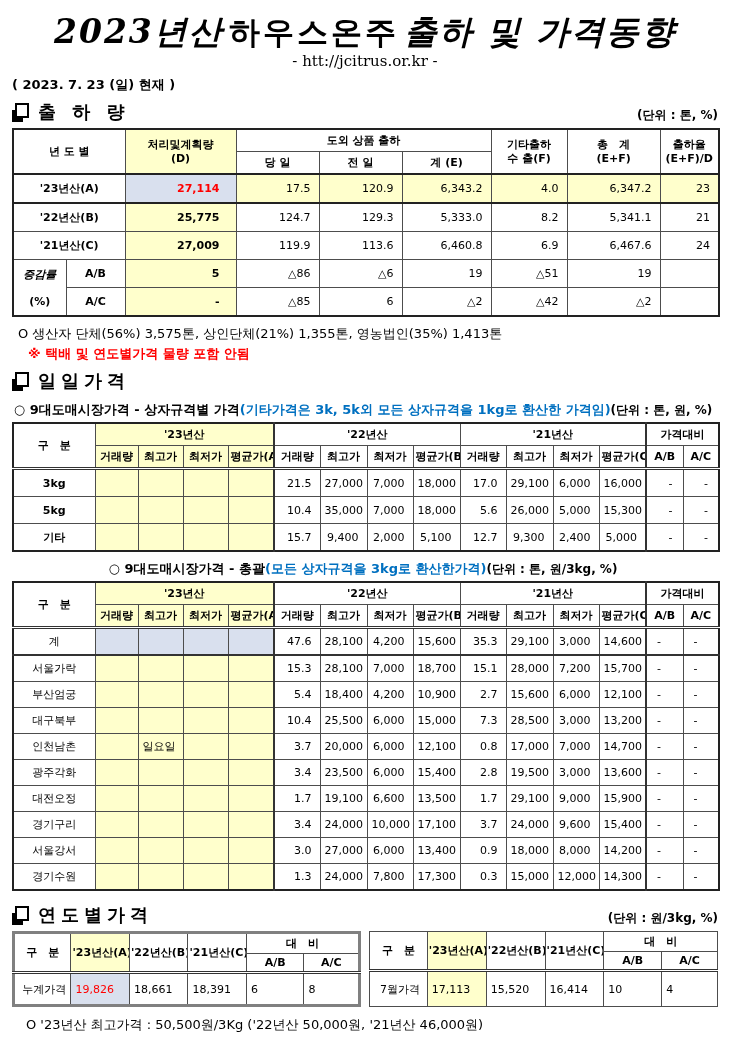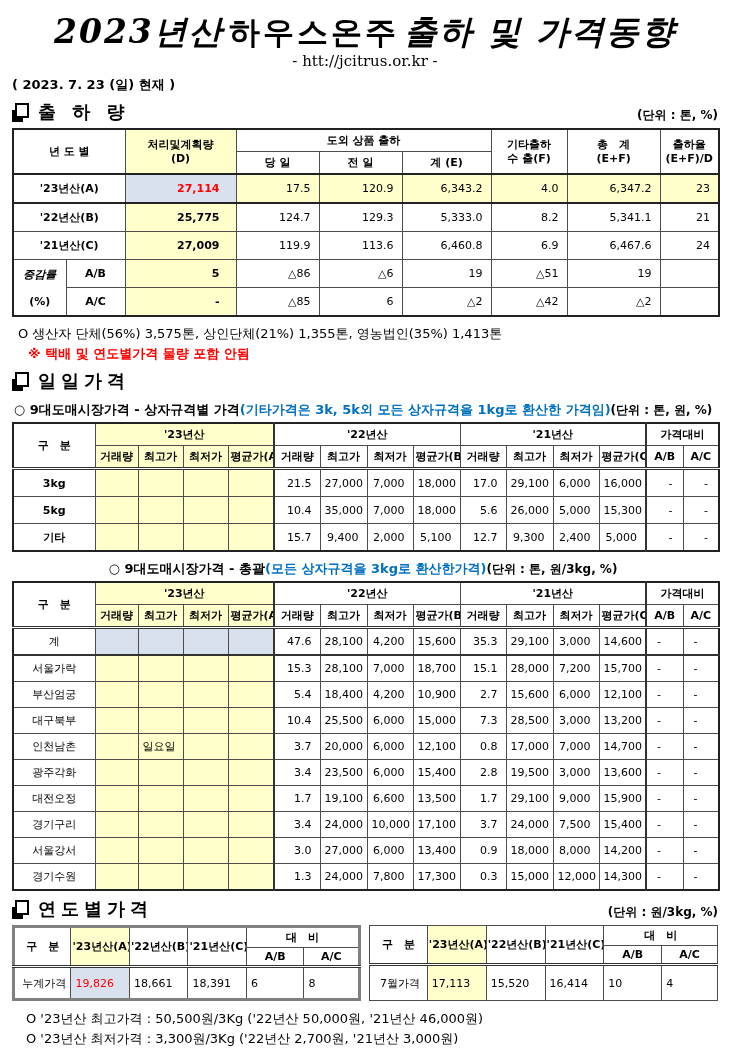--- a/index.html
+++ b/index.html
@@ -480,21 +480,21 @@
           <td class="num y23 yellow"></td>
           <td class="num y23 yellow"></td>
           <td class="num y23 yellow"></td>
           <td class="num y23 yellow"></td>
           <td class="num gb">3.4</td>
           <td class="num">24,000</td>
           <td class="num">10,000</td>
           <td class="num">17,100</td>
           <td class="num">3.7</td>
           <td class="num">24,000</td>
-          <td class="num">7,500</td>
+          <td class="num">9,600</td>
           <td class="num">15,400</td>
           <td class="cmp gb">-</td>
           <td class="cmp dl">-</td>
         </tr>
         <tr>
           <td class="row-label mlabel">서울강서</td>
           <td class="num y23 yellow"></td>
           <td class="num y23 yellow"></td>
           <td class="num y23 yellow"></td>
           <td class="num y23 yellow"></td>
@@ -522,21 +522,21 @@
           <td class="num">0.3</td>
           <td class="num">15,000</td>
           <td class="num">12,000</td>
           <td class="num">14,300</td>
           <td class="cmp gb">-</td>
           <td class="cmp dl">-</td>
         </tr>
       </tbody>
   </table>
 
-  <div class="sec-row" style="margin-top:6px;">
+  <div class="sec-row" style="margin-top:12px;">
     <div class="sec">
       <span class="doc-icon"></span>
       <span>연도별가격</span>
     </div>
     <div class="unit">(단위 : 원/3kg, %)</div>
   </div>
 
   <div class="ybox">
     <table class="ytable thickbrd">
       <colgroup>
@@ -602,16 +602,15 @@
           <td>16,414</td>
           <td>10</td>
           <td>4</td>
         </tr>
       </tbody>
     </table>
   </div>
 
   <div class="fnotes">
     <div>O  '23년산 최고가격 : 50,500원/3Kg ('22년산 50,000원, '21년산 46,000원)</div>
-    <div>O  '23년산 최저가격 :   3,300원/3Kg ('22년산  2,700원, '21년산  3,000원)</div>
   </div>
 
 </div>
 
 </body></html>

